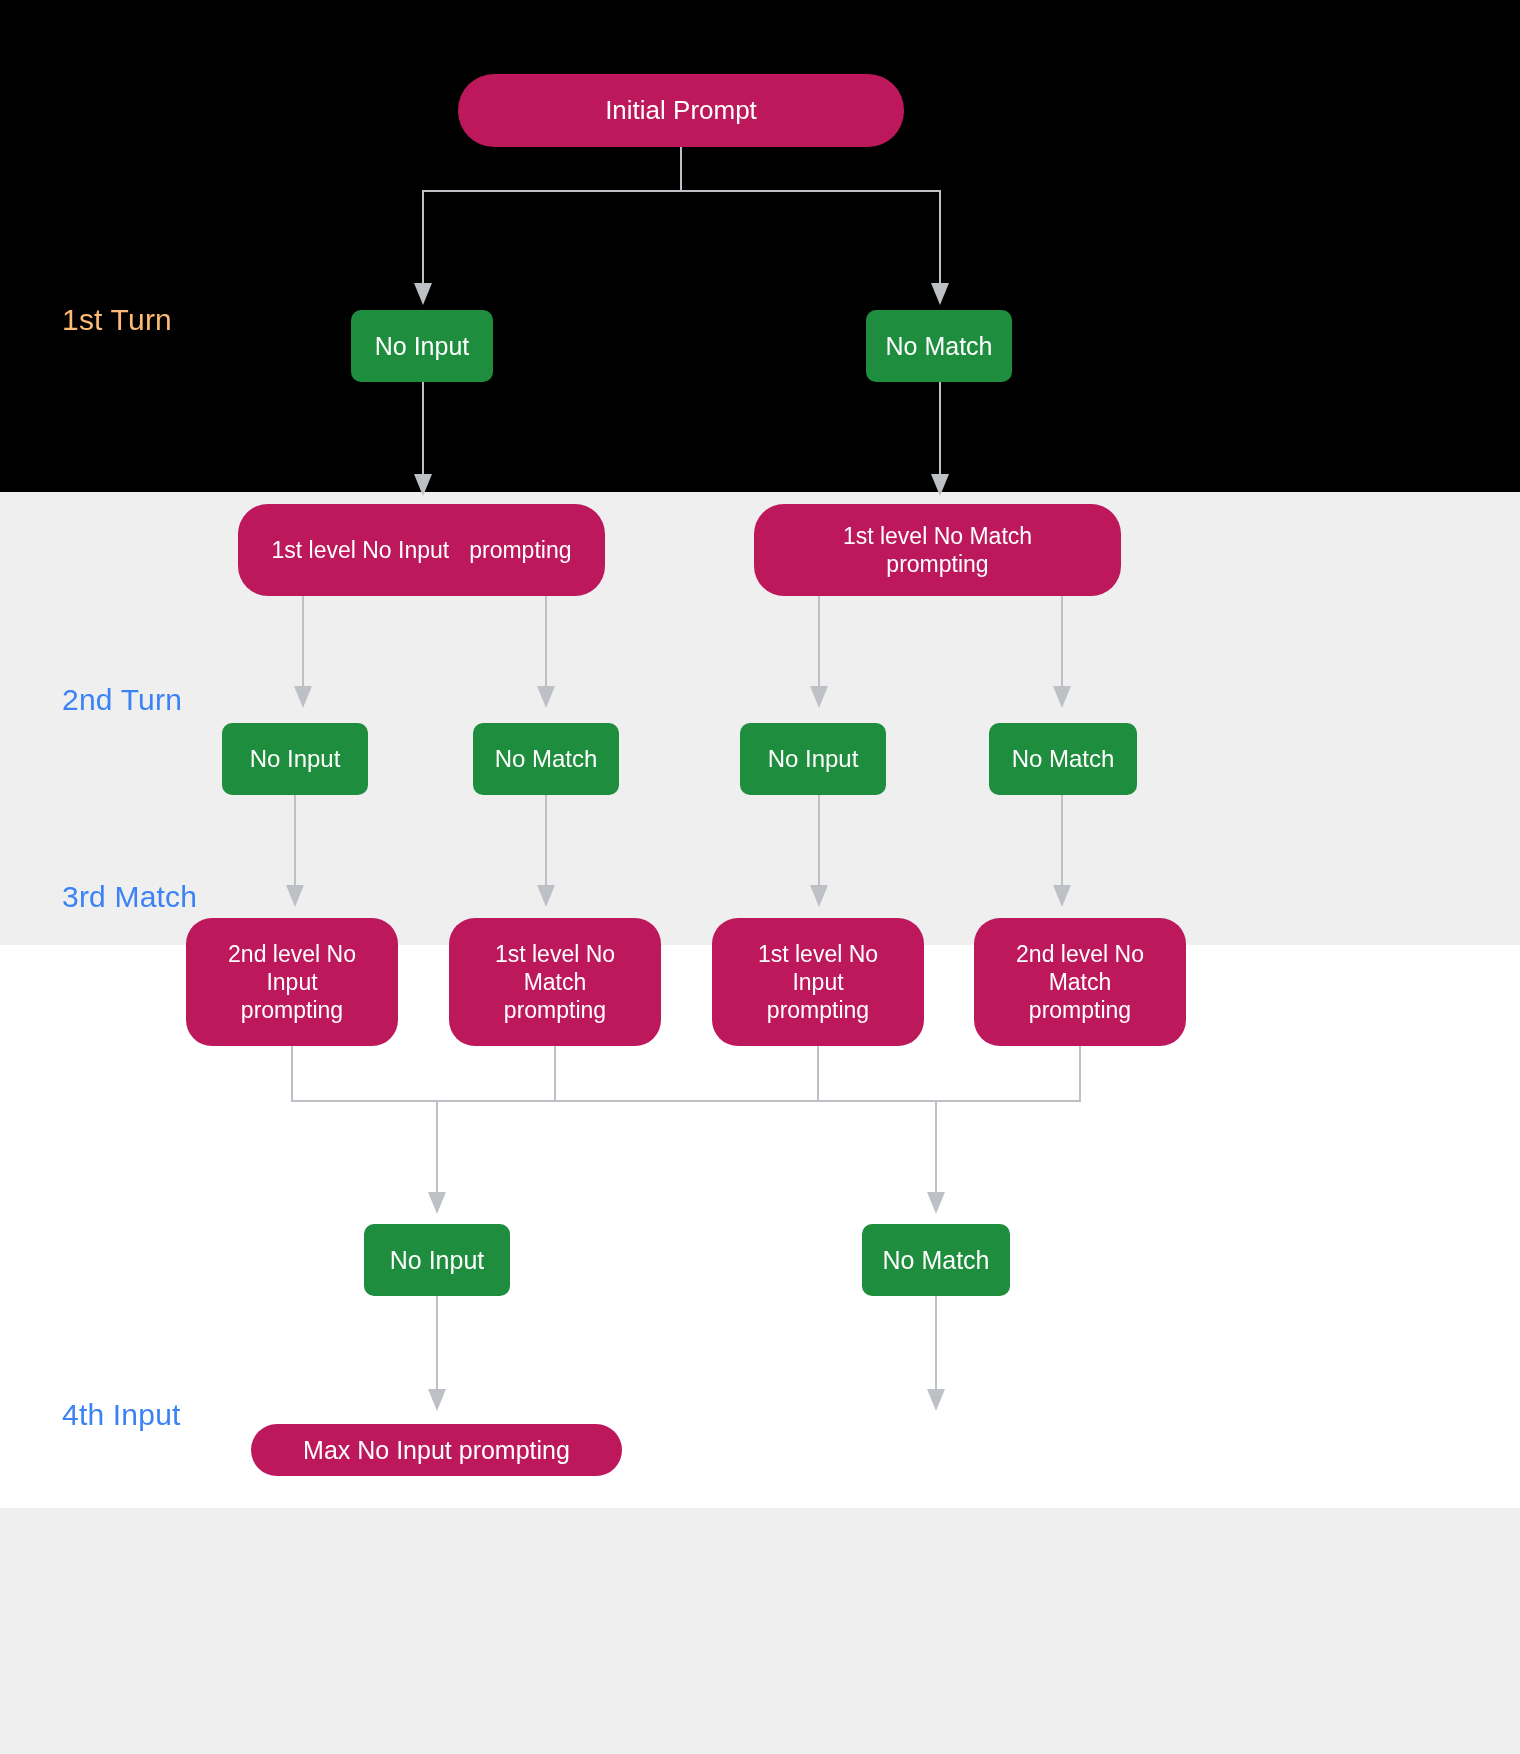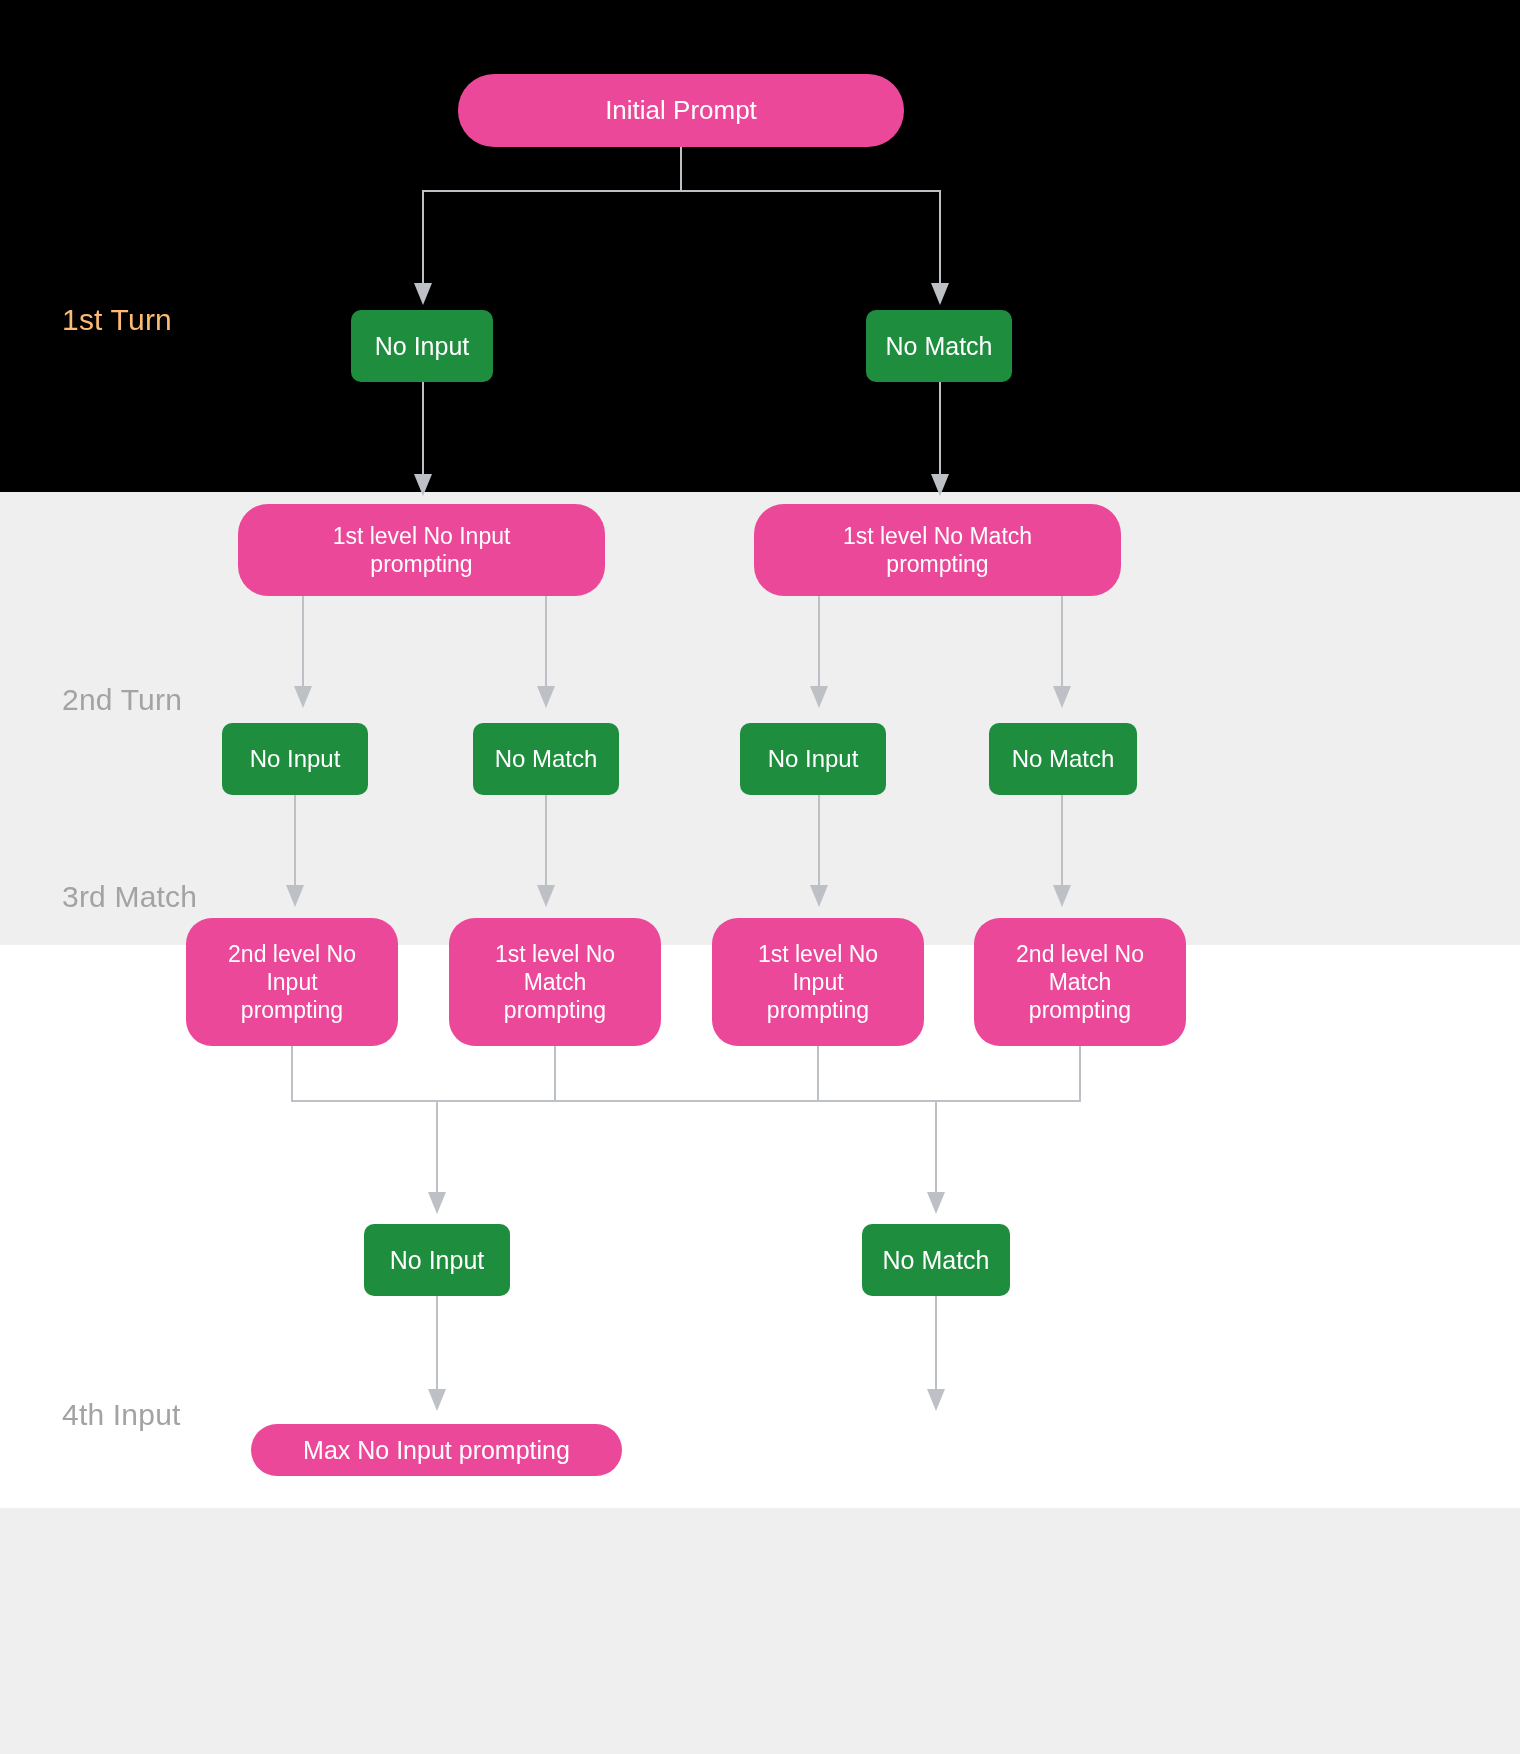--- a/index.html
+++ b/index.html
@@ -26,37 +26,37 @@
   .band-dark   { top: 0;    height: 492px;  background: #000000; }
   .band-gray1  { top: 492px; height: 453px; background: #efefef; }
   .band-white  { top: 945px; height: 563px; background: #ffffff; }
   .band-gray2  { top: 1508px; height: 246px; background: #efefef; }
 
   
   .turn-label {
     position: absolute;
     font-size: 30px;
     letter-spacing: 0.2px;
-    color: #a3a3a3;
+    color: #3b82f6;
     white-space: nowrap;
   }
   .turn-label.on-dark { color: #fdba74; }
 
   
   .node {
     position: absolute;
     display: flex;
     align-items: center;
     justify-content: center;
     text-align: center;
     color: #ffffff;
     box-sizing: border-box;
     line-height: 1.22;
   }
-  .node.blue  { background: #ec4899; }
+  .node.blue  { background: #be185d; }
   .node.green { background: #1e8e3e; }
   .node .lbl { display: block; padding: 0 10px; }
 
   
   .vline {
     position: absolute;
     width: 2px;
     background: #bdc1c6;
   }
   .hline {
@@ -139,21 +139,21 @@
     <span class="lbl">Initial Prompt</span>
   </div>
 
   <div class="node green" style="left:351px; top:310px; width:142px; height:72px; border-radius:10px; font-size:25px;">
     <span class="lbl">No Input</span>
   </div>
   <div class="node green" style="left:866px; top:310px; width:146px; height:72px; border-radius:10px; font-size:25px;">
     <span class="lbl">No Match</span>
   </div>
 
-  <div class="node blue" style="left:238px; top:504px; width:367px; height:92px; border-radius:30px; font-size:23px; flex-direction:column;">
+  <div class="node blue" style="left:238px; top:504px; width:367px; height:92px; border-radius:30px; font-size:23px; flex-direction:row;">
     <span class="lbl">1st level No Input</span>
     <span class="lbl">prompting</span>
   </div>
   <div class="node blue" style="left:754px; top:504px; width:367px; height:92px; border-radius:30px; font-size:23px; flex-direction:column;">
     <span class="lbl">1st level No Match</span>
     <span class="lbl">prompting</span>
   </div>
 
   <div class="node green" style="left:222px; top:723px; width:146px; height:72px; border-radius:10px; font-size:24px;">
     <span class="lbl">No Input</span>

